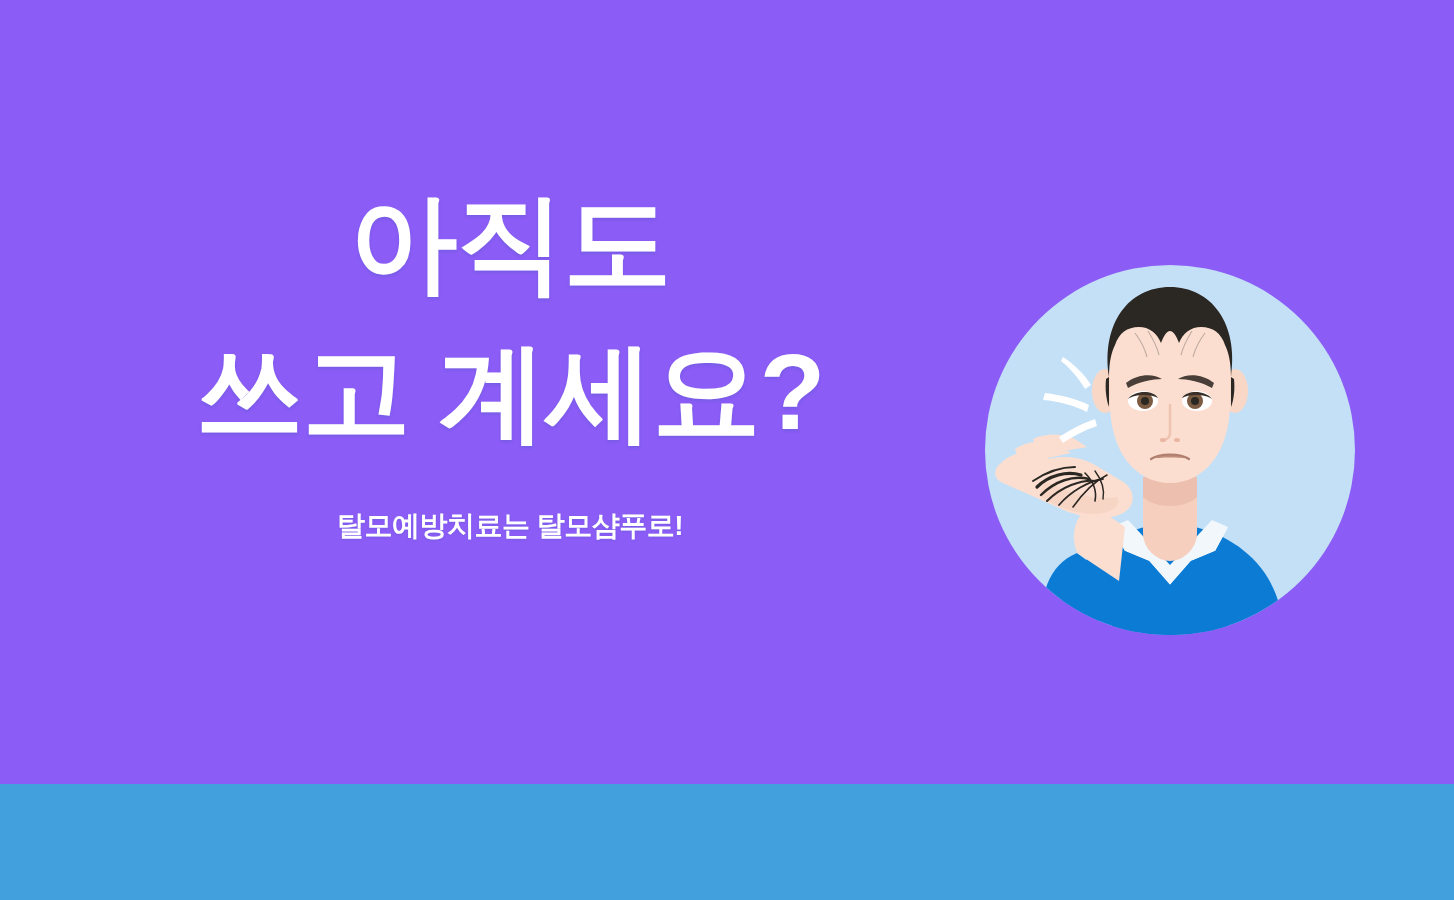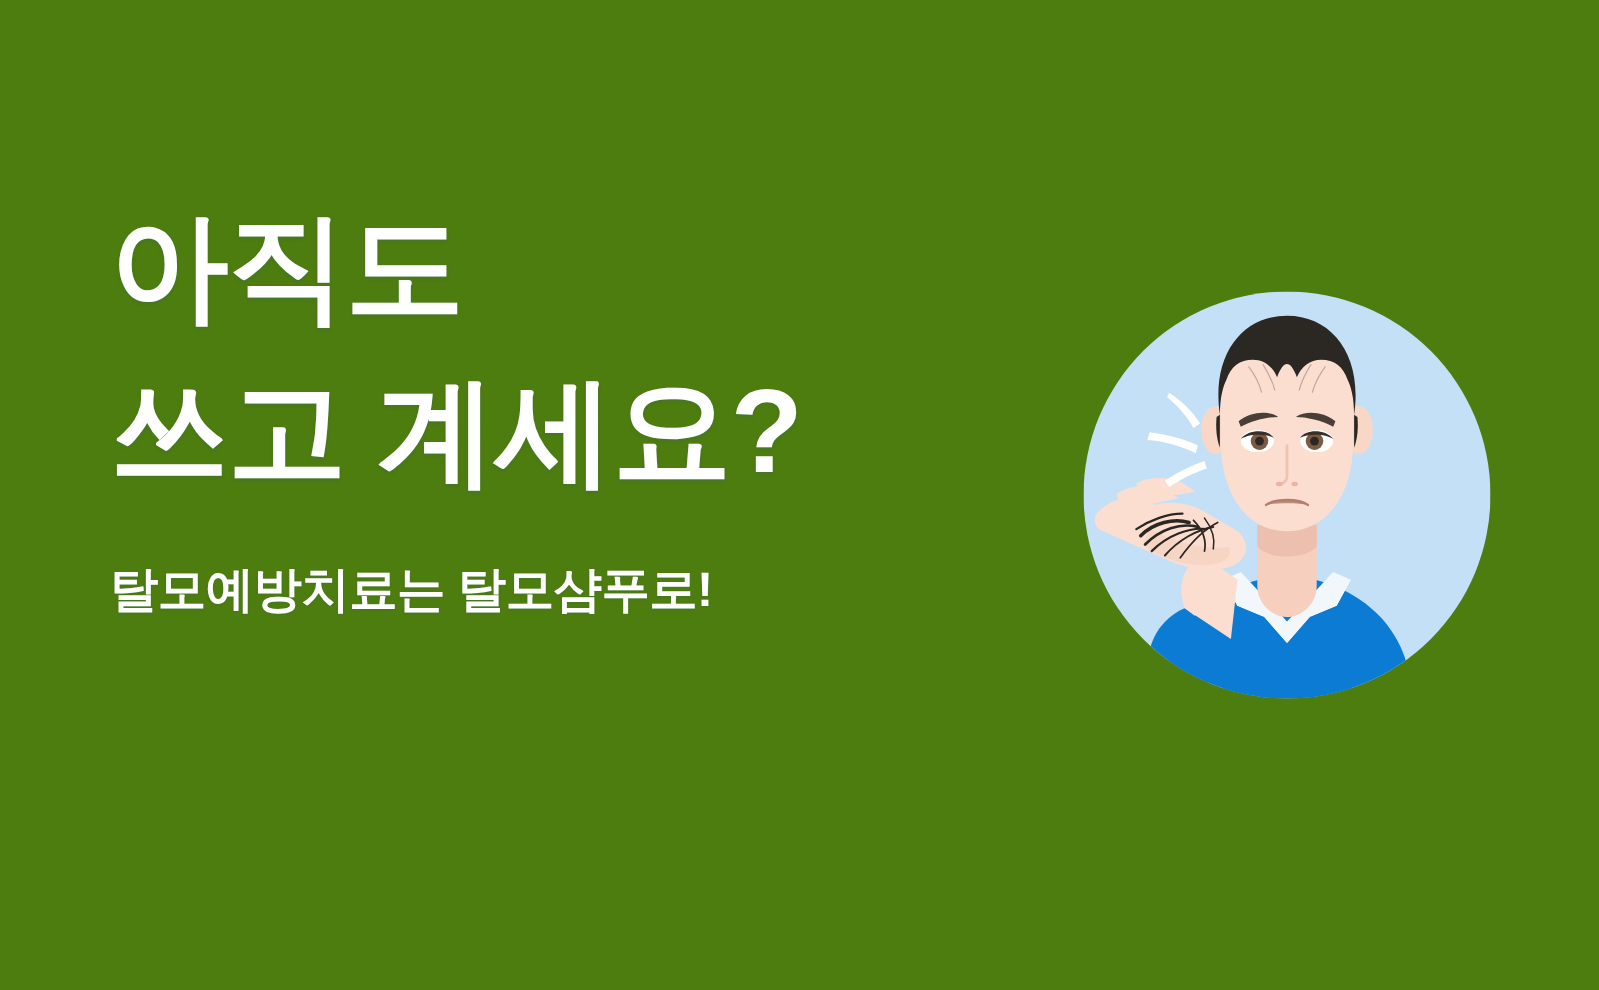--- a/index.html
+++ b/index.html
@@ -12,23 +12,24 @@
   }
 
   body {
     font-family: "Liberation Sans", "DejaVu Sans", sans-serif;
     background: #42a0dd;
   }
 
   .banner {
     position: relative;
     width: 1454px;
-    height: 900px;
-    background: #4d7c0f;
+    height: 784px;
+    background: #8b5cf6;
     overflow: hidden;
+    text-align: center;
   }
 
   
   .copy-block {
     position: absolute;
     left: 100px;
     top: 168px;
     width: 820px;
   }
 
@@ -40,21 +41,21 @@
     letter-spacing: -1px;
     text-shadow: 0 2px 3px rgba(30, 95, 150, 0.18);
     white-space: nowrap;
   }
   .headline-line { display: block; }
 
   .subtitle {
     margin-top: 42px;
     color: #ffffff;
     font-weight: 700;
-    font-size: 44px;
+    font-size: 28px;
     letter-spacing: -0.5px;
     line-height: 1.3;
     text-shadow: 0 1px 2px rgba(30, 95, 150, 0.18);
     white-space: nowrap;
   }
 
   
   .illustration {
     position: absolute;
     left: 985px;

